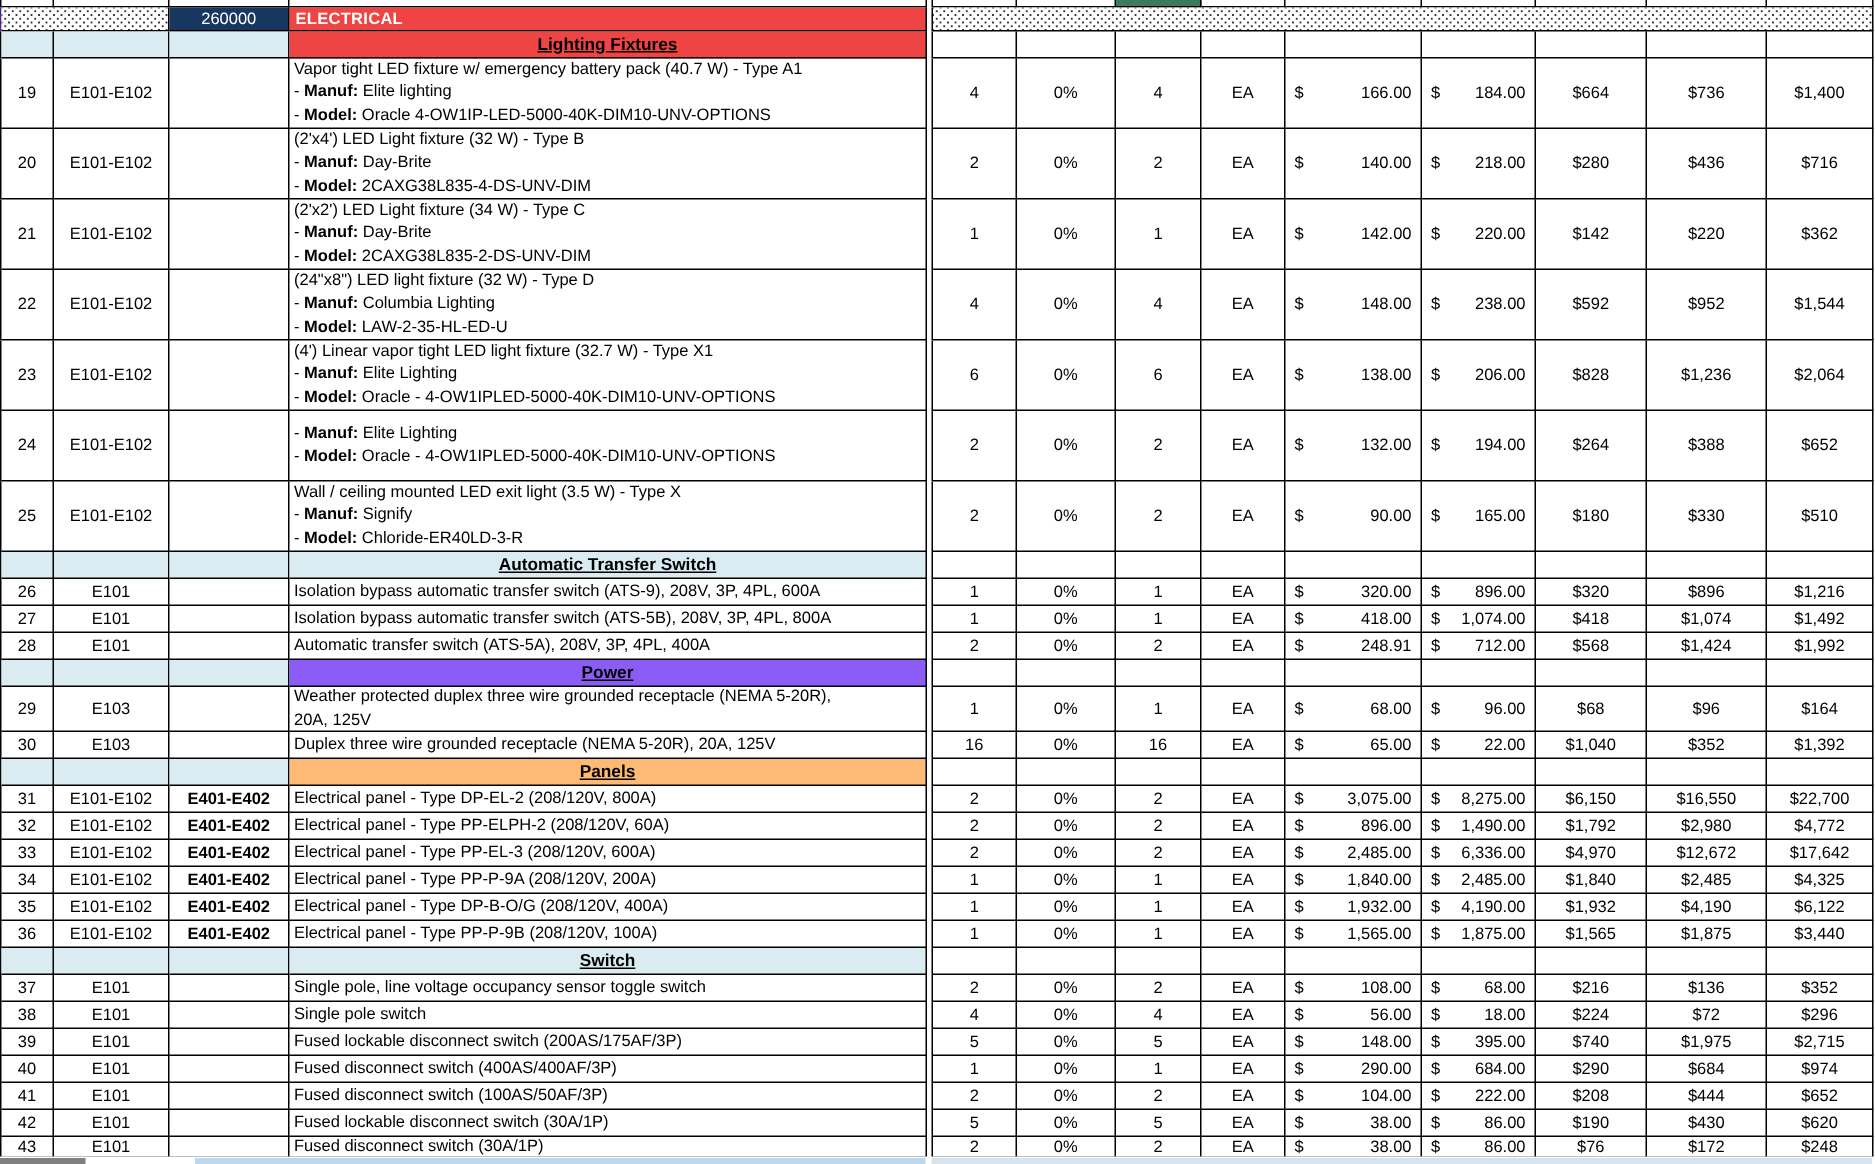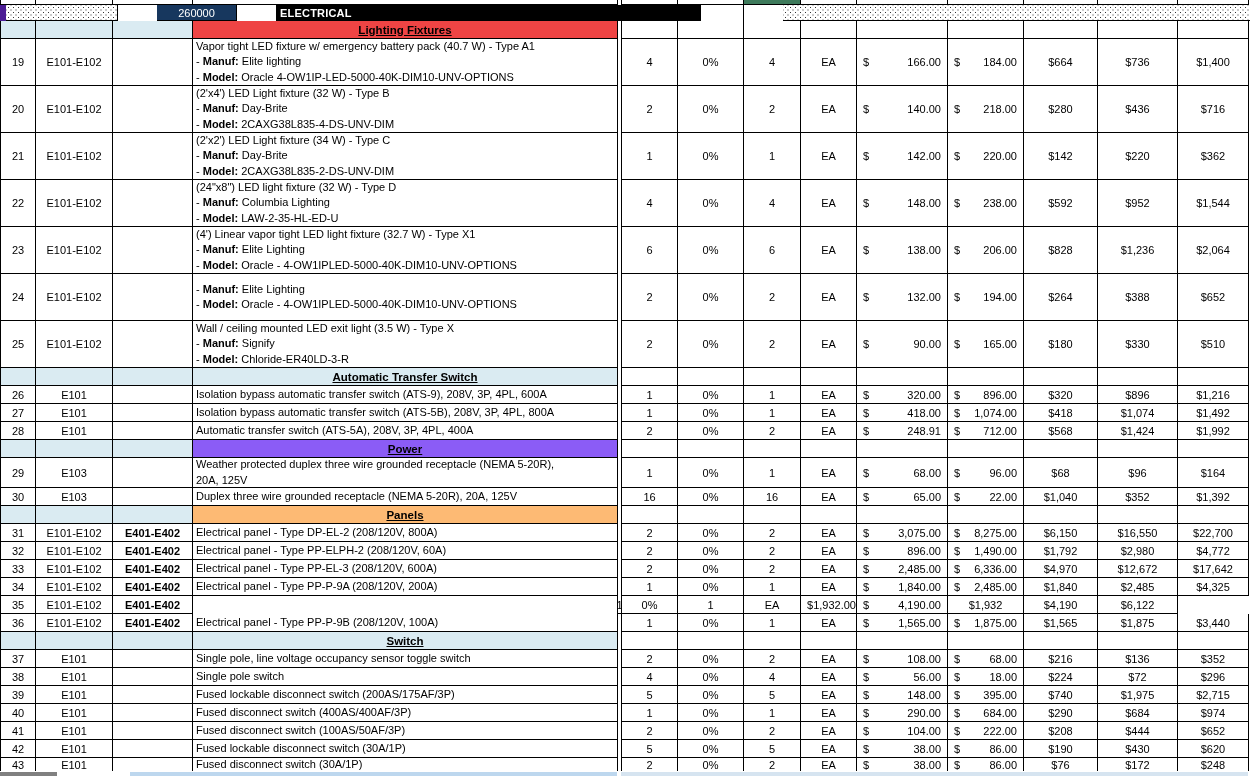--- a/index.html
+++ b/index.html
@@ -11,21 +11,21 @@
   }
   .grid { position:absolute; top:0; left:0; width:1249px; }
   .row { display:grid; grid-template-columns:35px 77px 80px 425px 4px 56px 66px 57px 56px 91px 76px 74px 80px 71px; border-left:1px solid #000; }
   .row > div { border-right:1px solid #000; border-bottom:1px solid #000; display:flex; align-items:center; justify-content:center; overflow:hidden; }
   .row > div.c-sp { border-bottom:none; background:#fff; }
   
   .sliver { height:5px; }
   .sliver > div { border-bottom:1px solid #000; }
   .sliver .green { }
   
-  .hdr-row { display:grid; grid-template-columns:112px 80px 425px 4px 627px; border-left:6px solid #4c1d95; height:16px;gap:39px; }
+  .hdr-row { display:grid; grid-template-columns:112px 80px 425px 4px 627px; border-left:1px solid #4c1d95; height:16px; }
   .hdr-row > div { border-right:1px solid #000; border-bottom:1px solid #000; display:flex; align-items:center; }
   .hatch {
     background-color:#fff;
     background-image: radial-gradient(circle, #333 0.7px, transparent 0.9px),
                       radial-gradient(circle, #333 0.7px, transparent 0.9px);
     background-size:5px 5px; background-position:0 0, 2.5px 2.5px;
   }
   .navy { color:#fff; font-weight:bold; }
   .code-cell { justify-content:center; font-weight:normal; }
   .title-cell { justify-content:flex-start; padding-left:4px; letter-spacing:0.2px; }
@@ -60,21 +60,21 @@
       <div></div>
       <div></div>
       <div></div>
       <div></div>
       <div></div>
     </div>
 
     <div class="hdr-row">
       <div class="hatch"></div>
       <div class="navy code-cell" id="navy-code" style="background: rgb(23, 55, 94);">260000</div>
-      <div class="navy title-cell" id="navy-title" style="background: #000000;">ELECTRICAL</div>
+      <div class="navy title-cell" id="navy-title" style="background: #ef4444;">ELECTRICAL</div>
       <div class="c-sp"></div>
       <div class="hatch"></div>
     </div>
 
     <div id="rows">
         <div class="row sec" style="height:18px">
     <div style="background:#DAEBF2"></div>
     <div style="background:#DAEBF2"></div>
     <div style="background:#DAEBF2"></div>
     <div class="sec-title" style="background:#ef4444">Lighting Fixtures</div>
@@ -532,20 +532,23 @@
             <span>2,485.00</span>
           </div>
       <div>$1,840</div>
       <div>$2,485</div>
       <div>$4,325</div>
     </div>
         <div class="row" style="height:18px">
       <div>35</div>
       <div>E101-E102</div>
       <div class="c-ref2">E401-E402</div>
+      <div class="c-desc">
+            <span class="dline">Electrical panel - Type DP-B-O/G (208/120V, 400A)</span>
+          </div>
       <div class="c-sp"></div>
       <div>1</div>
       <div>0%</div>
       <div>1</div>
       <div>EA</div>
       <div class="c-money">
             <span>$</span>
             <span>1,932.00</span>
           </div>
       <div class="c-money">

